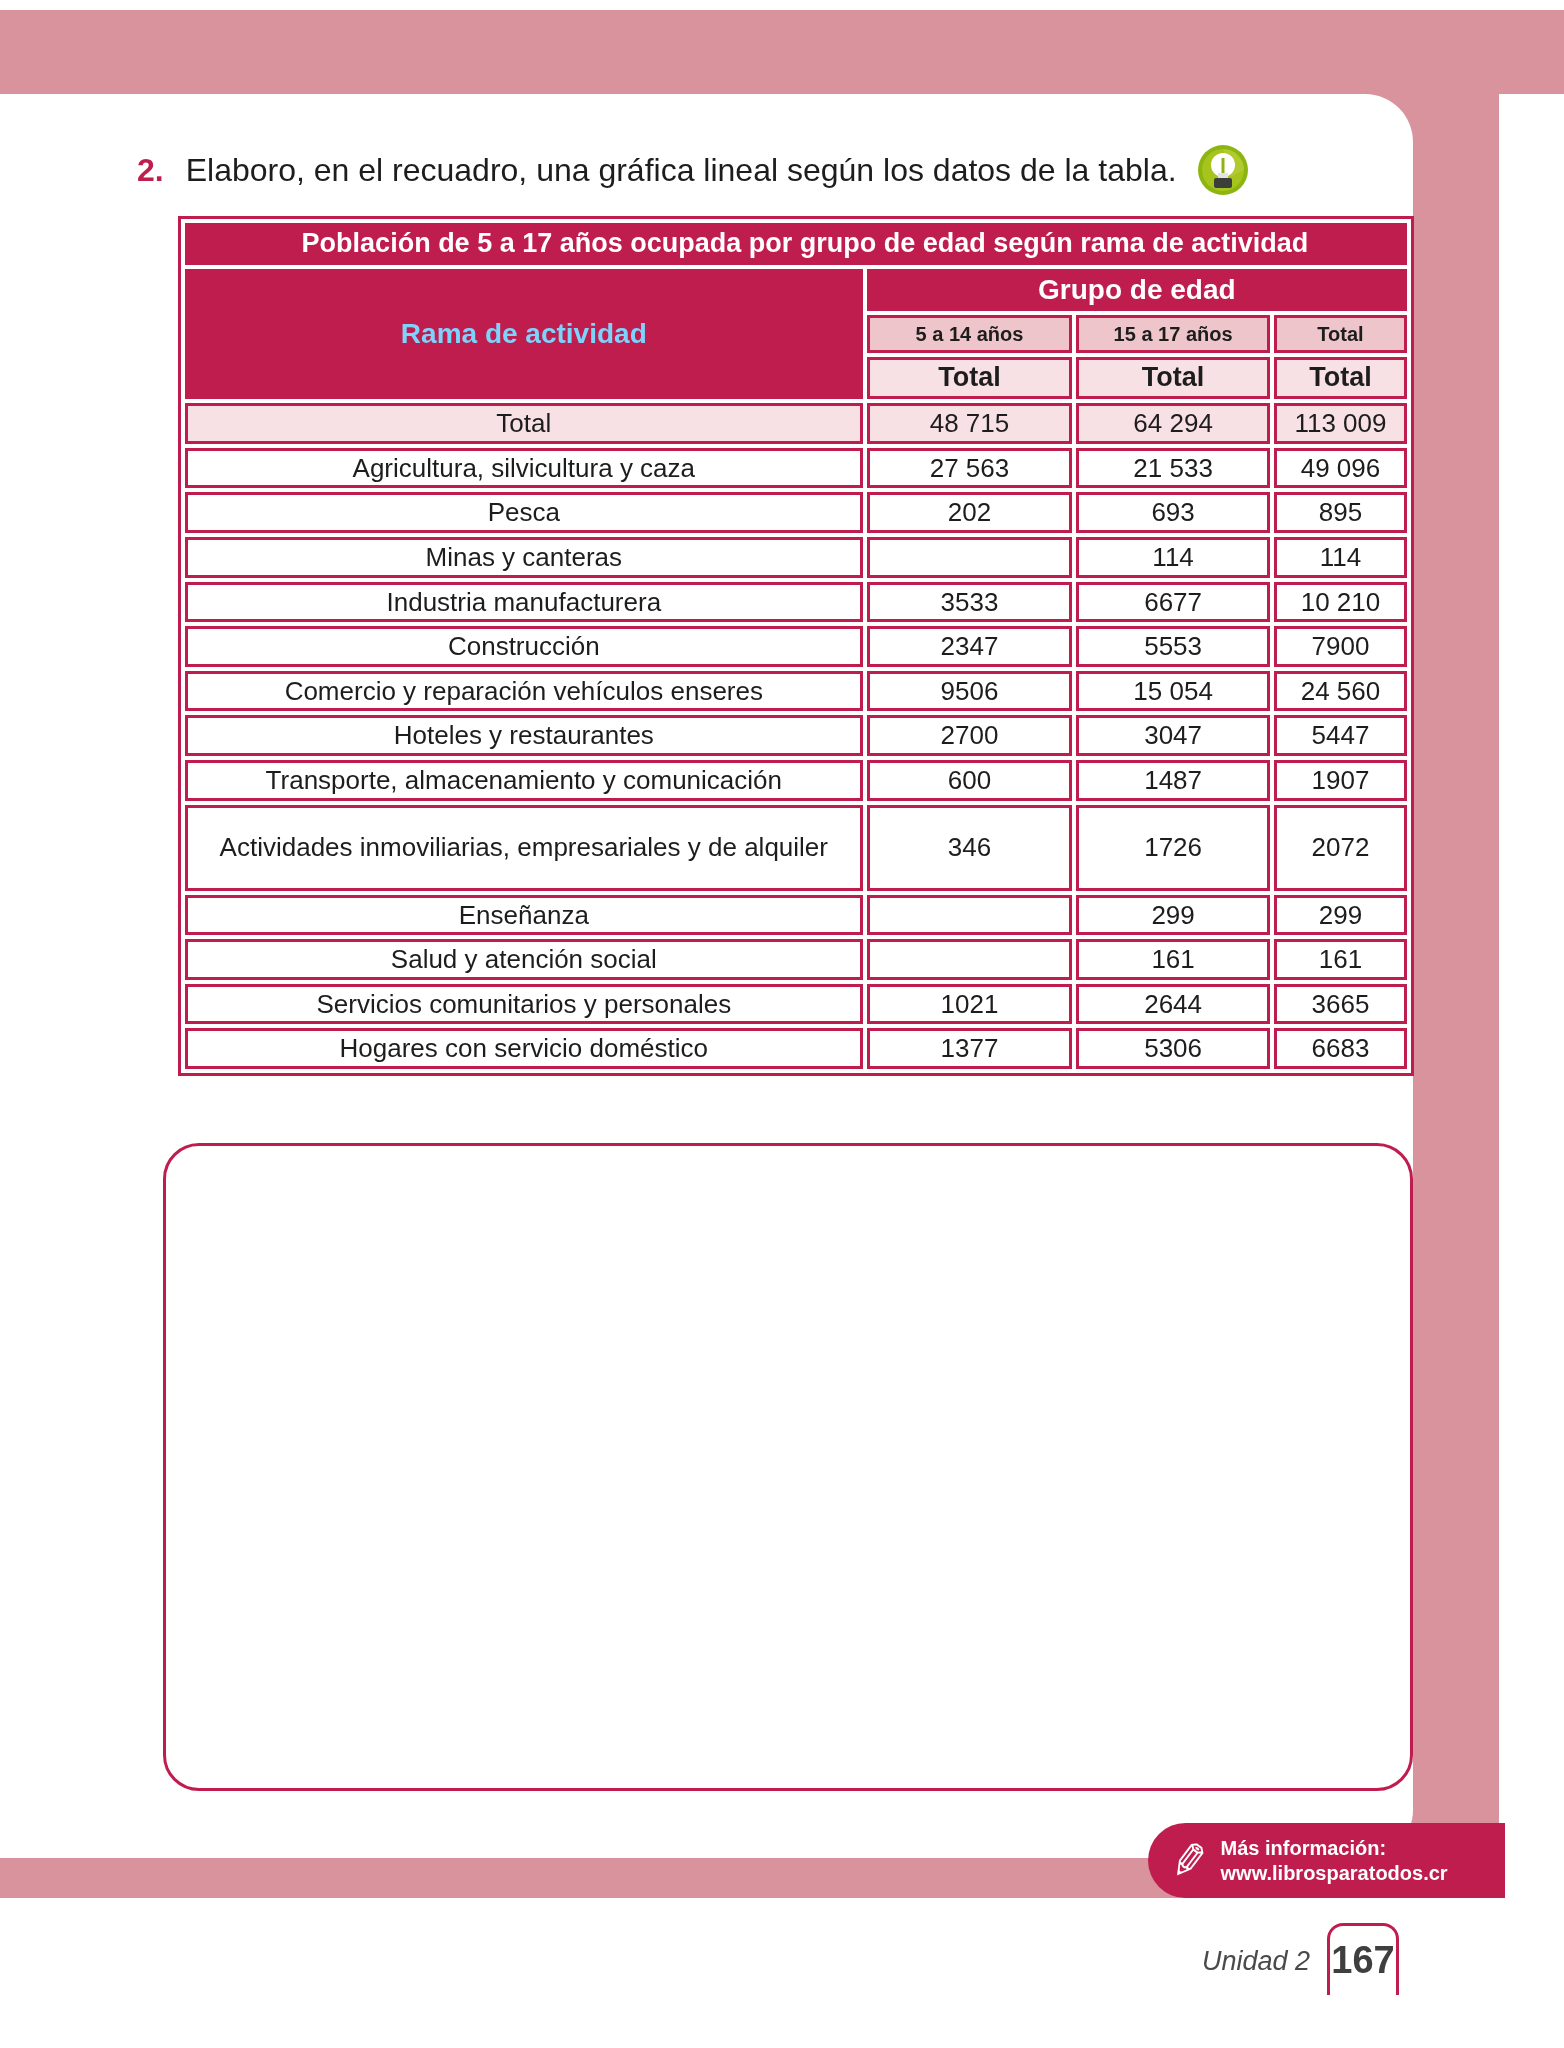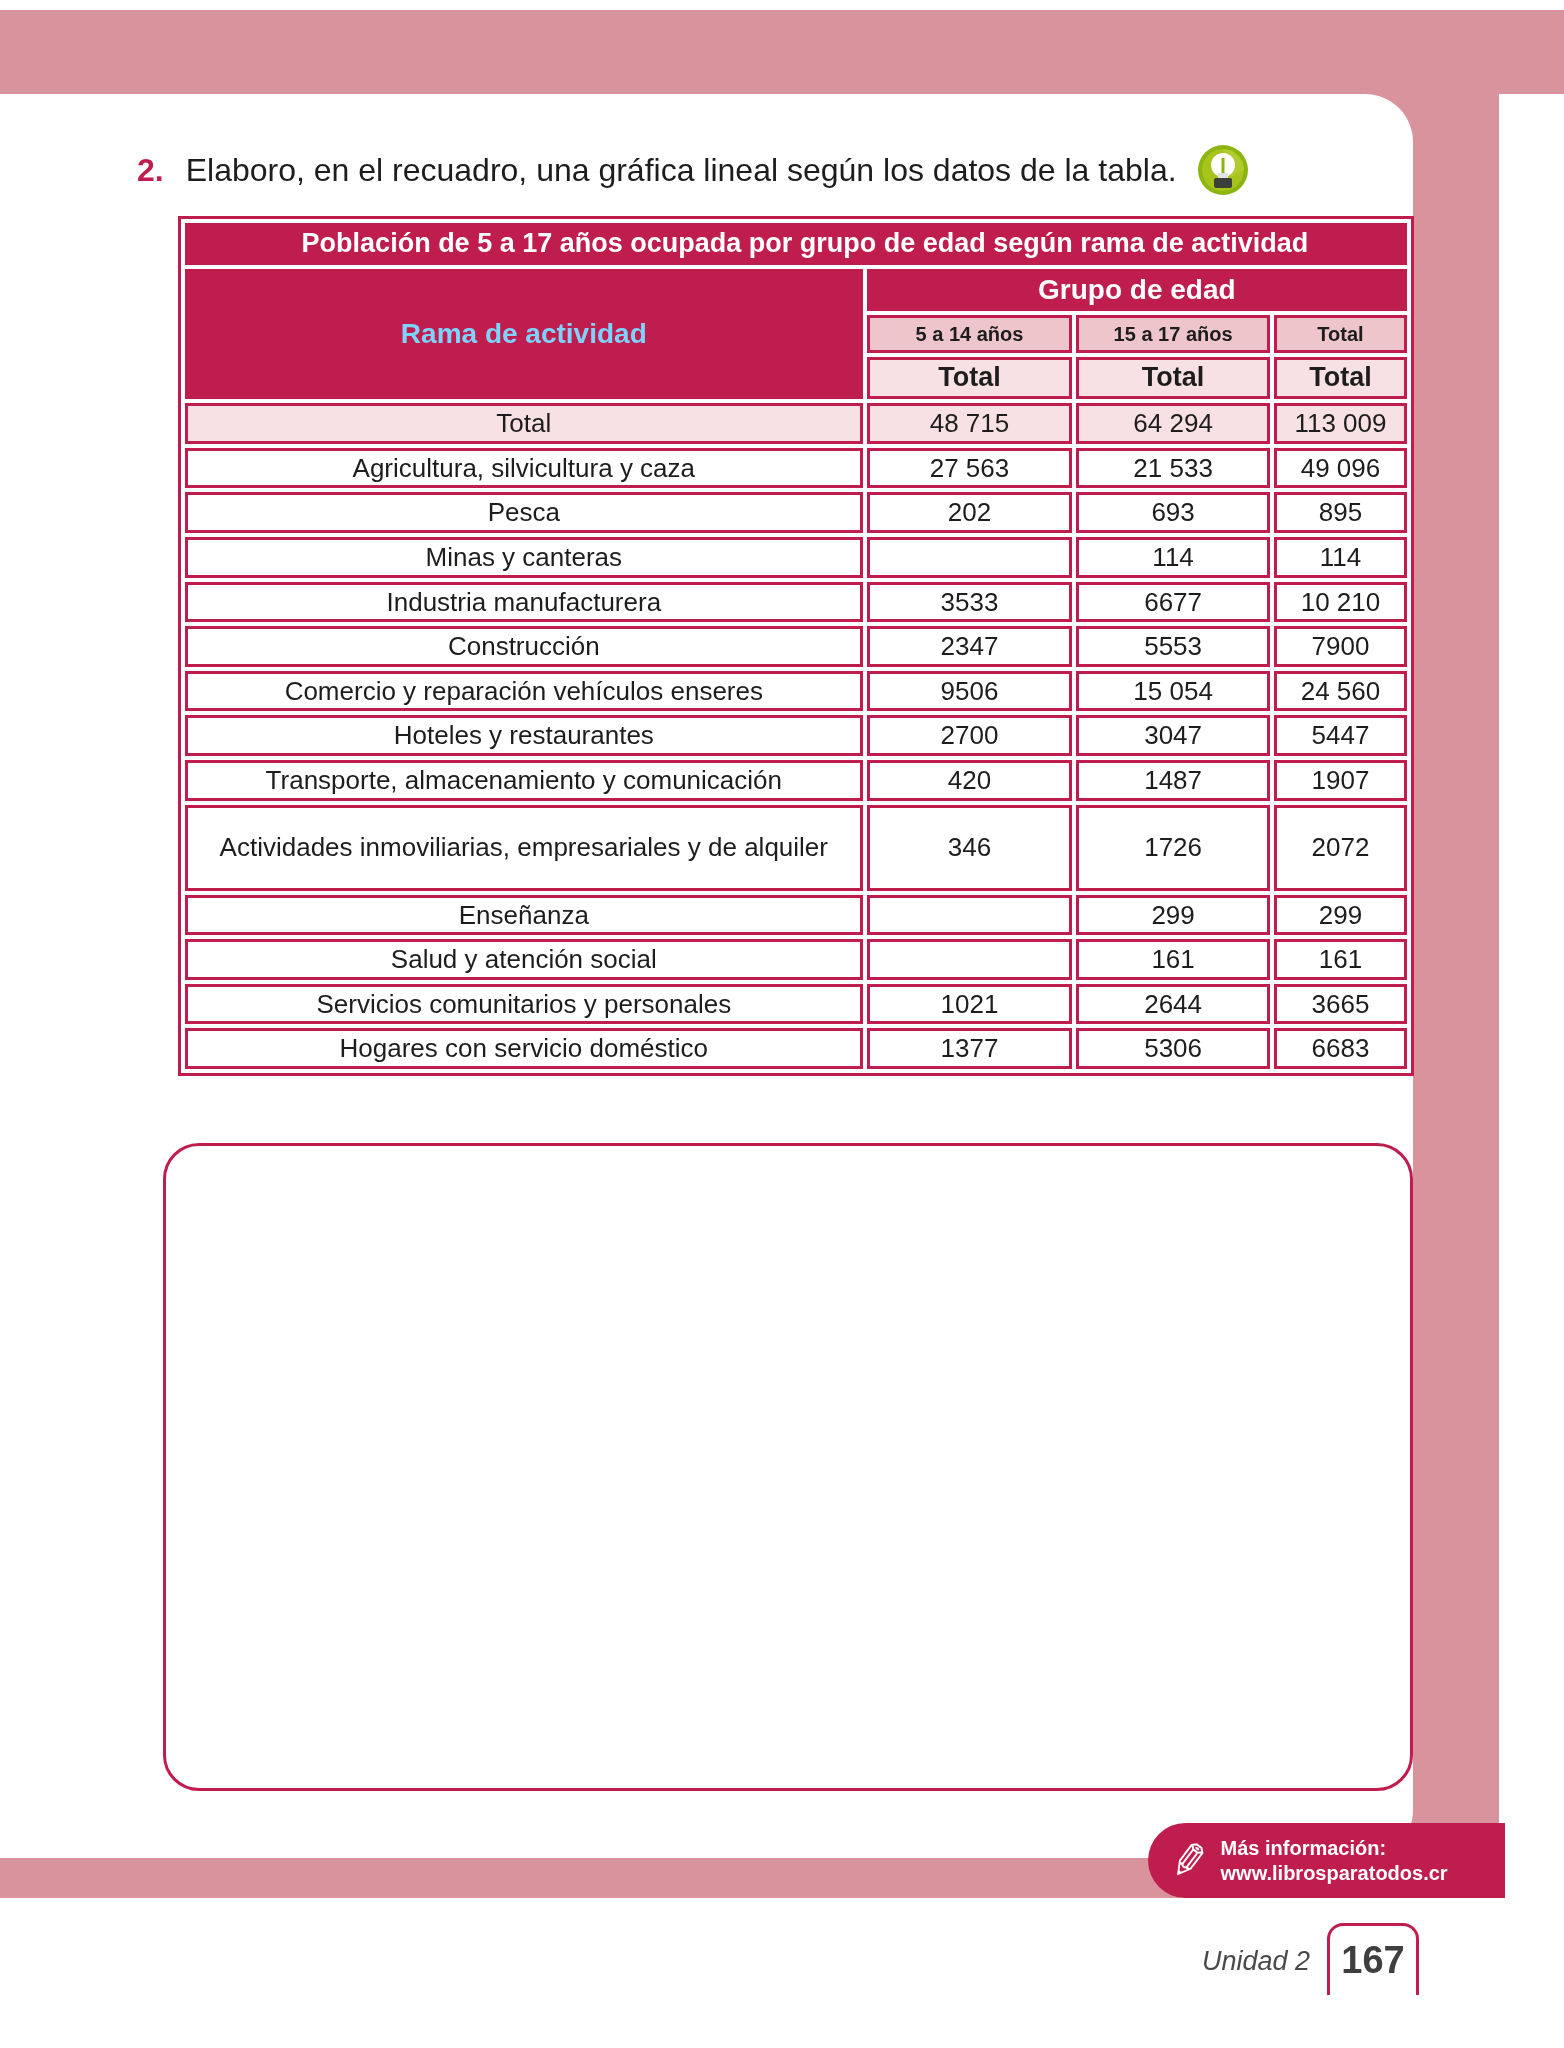--- a/index.html
+++ b/index.html
@@ -53,21 +53,21 @@
   
   .info-box{position:absolute;left:1148px;top:1823px;width:357px;height:75px;z-index:3;
     background:var(--crimson);border-radius:38px 0 0 38px;display:flex;align-items:center;
     padding-left:22px;gap:12px;}
   .pencil{color:#fff;font-size:46px;line-height:1;transform:scaleX(-1) rotate(8deg);}
   .info-text{color:#fff;font-weight:bold;font-size:20px;line-height:1.25;}
 
   
   .unit-label{position:absolute;left:1190px;top:1946px;width:120px;text-align:right;z-index:2;
     font-size:27px;color:var(--gray);font-style:italic;}
-  .page-num-box{position:absolute;left:1327px;top:1923px;width:92px;height:72px;z-index:2;
+  .page-num-box{position:absolute;left:1327px;top:1923px;width:72px;height:72px;z-index:2;
     border:3px solid var(--crimson);border-bottom:none;border-radius:16px 16px 0 0;
     display:flex;align-items:center;justify-content:center;background:#fff;}
   .page-num{font-size:38px;font-weight:bold;color:#3f3f3f;}
 </style>
 </head>
 <body>
 
 <div class="page">
 
   <div class="band-top"></div>
@@ -157,21 +157,21 @@
           <td>24 560</td>
         </tr>
         <tr>
           <td>Hoteles y restaurantes</td>
           <td>2700</td>
           <td>3047</td>
           <td>5447</td>
         </tr>
         <tr>
           <td>Transporte, almacenamiento y comunicación</td>
-          <td>420</td>
+          <td>600</td>
           <td>1487</td>
           <td>1907</td>
         </tr>
         <tr class="tall">
           <td>Actividades inmoviliarias, empresariales y de alquiler</td>
           <td>346</td>
           <td>1726</td>
           <td>2072</td>
         </tr>
         <tr>

